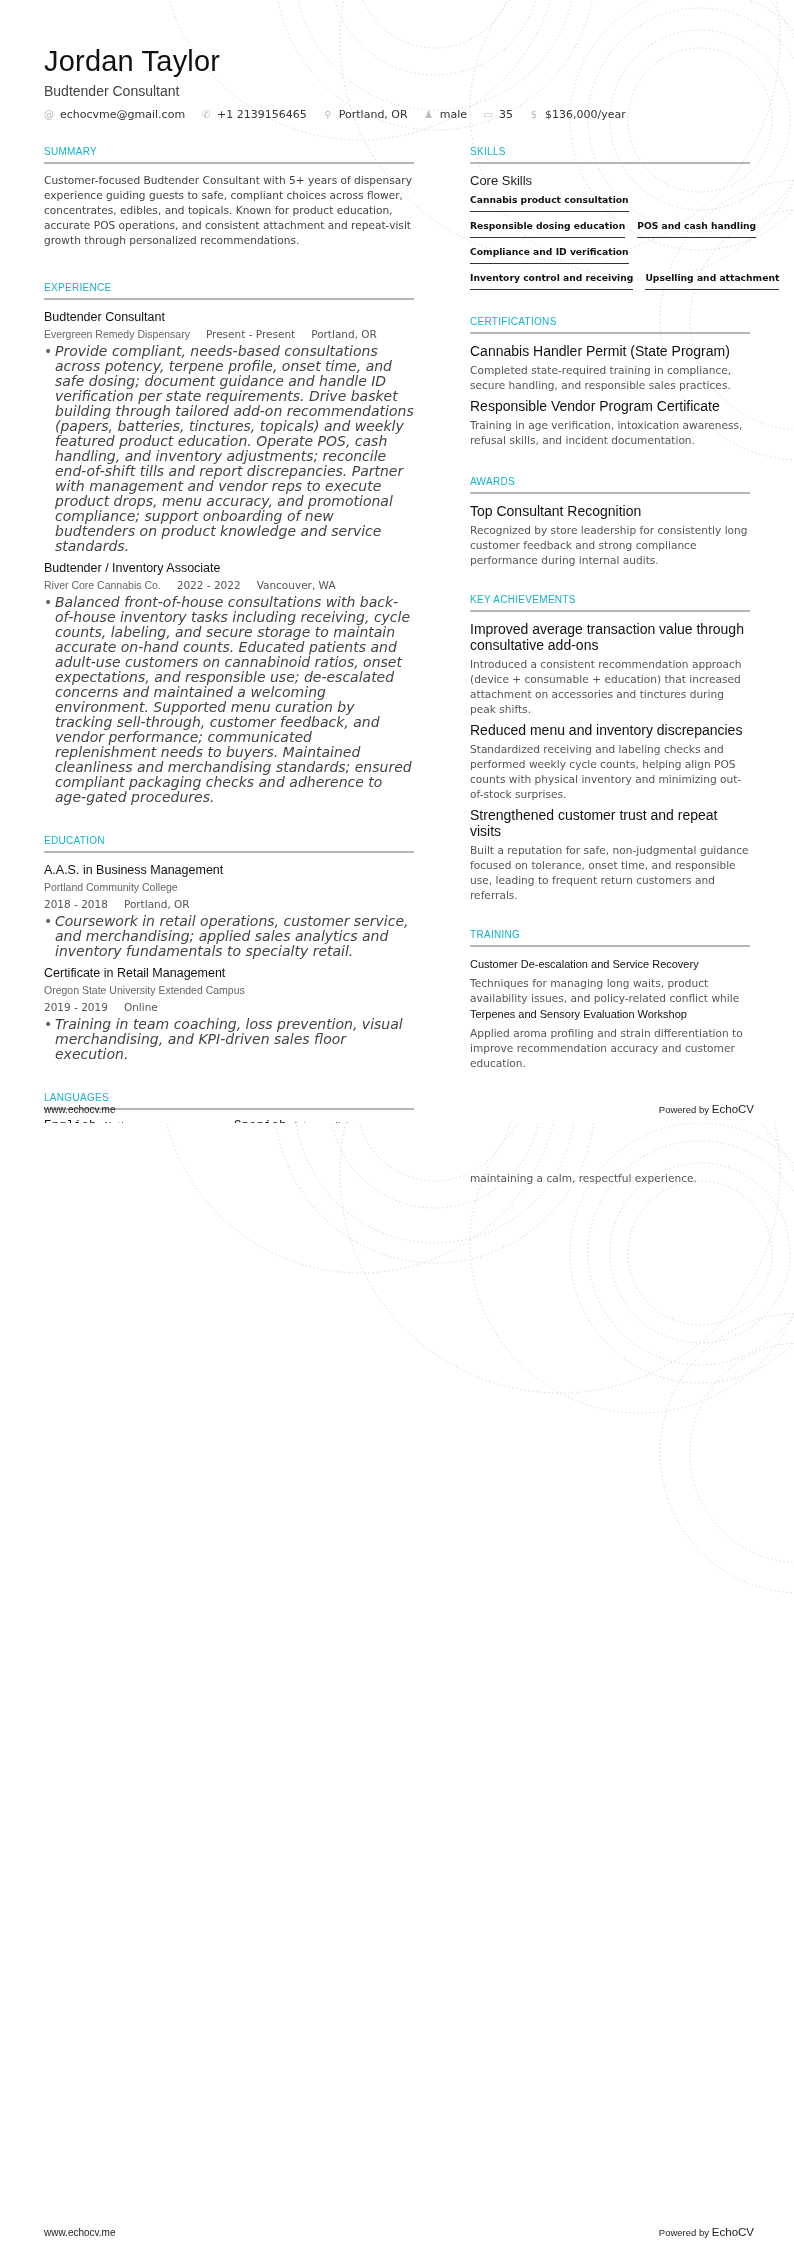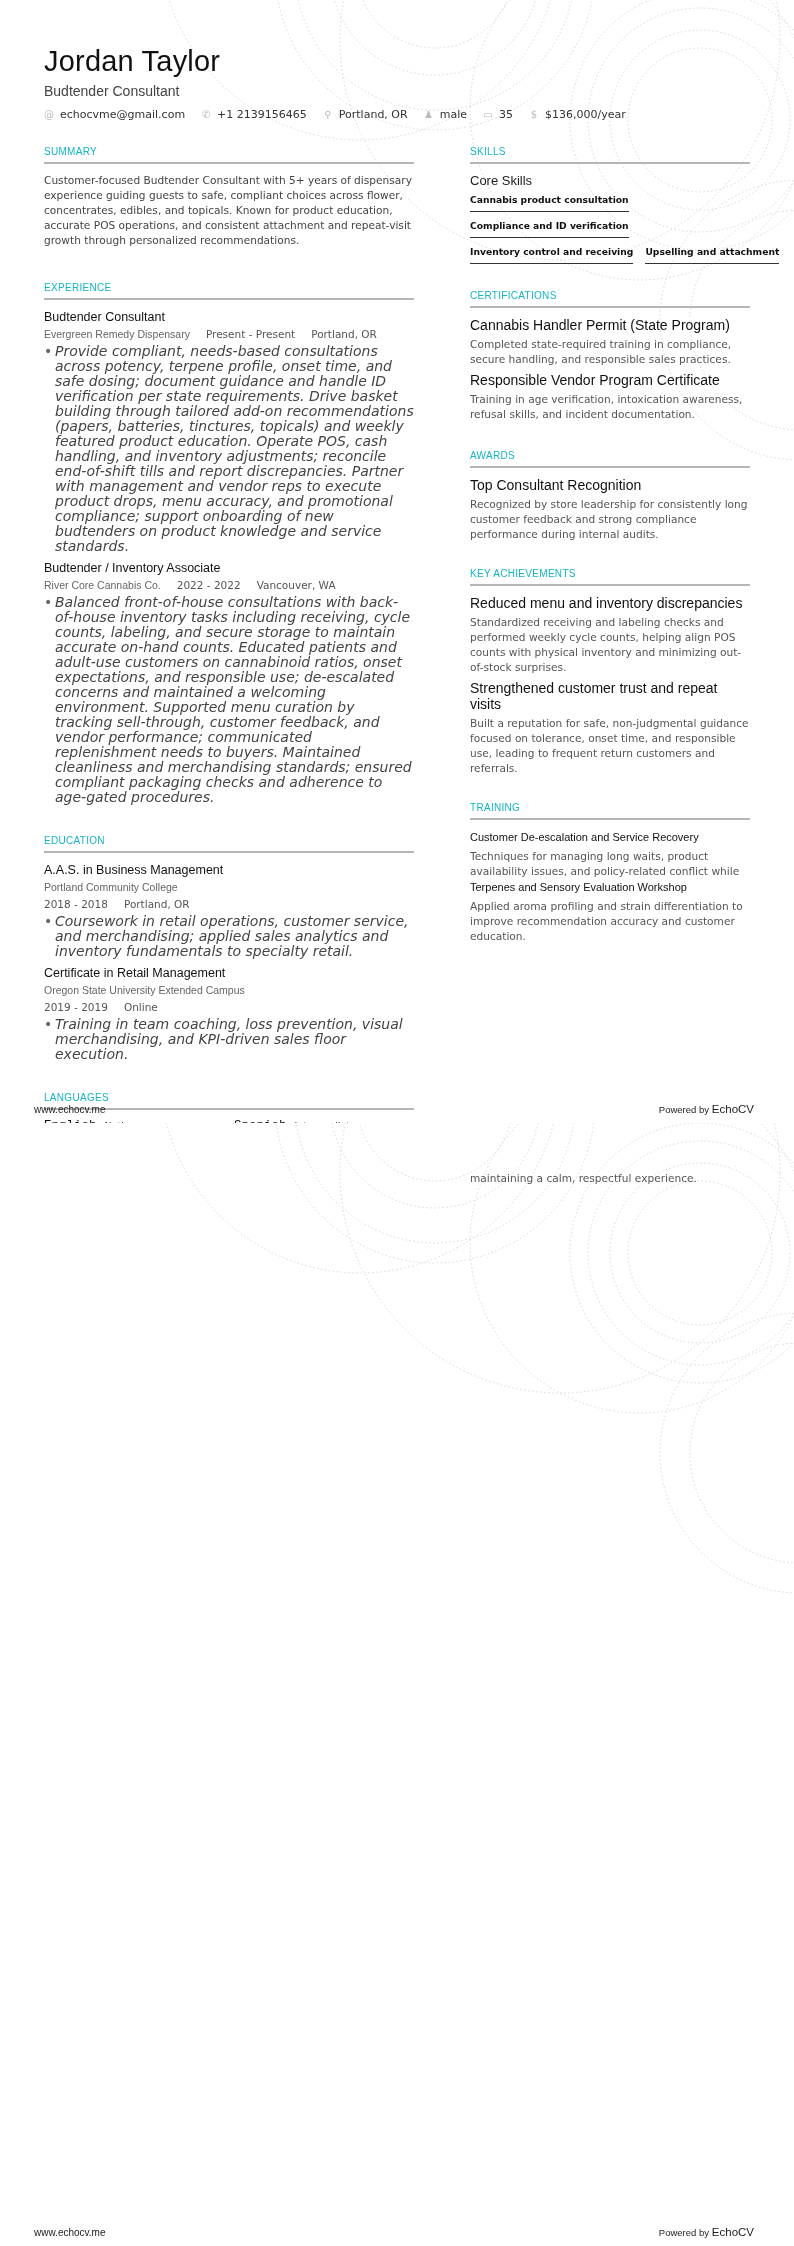--- a/index.html
+++ b/index.html
@@ -49,21 +49,21 @@
   .skill-row { display: flex; width: 100%; }
 
   .lang-wrap { display: flex; justify-content: space-between; }
   .lang { width: 180px; }
   .lang-top { display: flex; align-items: baseline; }
   .lang-name { font-family: Liberation Mono, monospace; font-size: 12.5px; color: #111; margin-right: 8px; }
   .lang-level { font-size: 9.5px; color: #333; }
   .lang-bar { height: 11px; border-radius: 6px; background: #cdeef3; margin-top: 3px; overflow: hidden; }
   .lang-fill { height: 100%; background: #0fb3c7; border-radius: 6px; }
 
-  .footer { position: absolute; left: 34px; right: 40px; display: flex; justify-content: space-between; align-items: baseline; font-family: "Liberation Sans", sans-serif; font-size: 10px; color: #222; }
+  .footer { position: absolute; left: 44px; right: 40px; display: flex; justify-content: space-between; align-items: baseline; font-family: "Liberation Sans", sans-serif; font-size: 10px; color: #222; }
   .footer .brand { font-size: 11.5px; color: #222; }
   .footer .powered { font-size: 9.5px; }
 </style>
 </head>
 <body>
 
 <div class="page page1">
   <svg class="bg-deco" width="794" height="1123">
     <g fill="none" stroke="#d8d8d8" stroke-width="1" stroke-dasharray="1.5 2.5">
       <circle cx="435" cy="-30" r="160"></circle>
@@ -214,20 +214,24 @@
 
       <section>
         <div class="sec-title">Skills</div>
         <div class="sec-rule"></div>
         <div class="skills-head">Core Skills</div>
         <div class="skills-grid">
           <div class="skill-row">
             <span class="skill">Cannabis product consultation</span>
           </div>
           <div class="skill-row">
+            <span class="skill">Responsible dosing education</span>
+            <span class="skill">POS and cash handling</span>
+          </div>
+          <div class="skill-row">
             <span class="skill">Compliance and ID verification</span>
           </div>
           <div class="skill-row">
             <span class="skill">Inventory control and receiving</span>
             <span class="skill">Upselling and attachment</span>
           </div>
         </div>
       </section>
 
       <section style="margin-top:22px;">
@@ -248,20 +252,24 @@
         <div class="sec-rule"></div>
         <div>
           <div class="sub-title">Top Consultant Recognition</div>
           <div class="sub-desc">Recognized by store leadership for consistently long customer feedback and strong compliance performance during internal audits.</div>
         </div>
       </section>
 
       <section style="margin-top:26px;">
         <div class="sec-title">Key Achievements</div>
         <div class="sec-rule"></div>
+        <div>
+          <div class="sub-title">Improved average transaction value through consultative add-ons</div>
+          <div class="sub-desc">Introduced a consistent recommendation approach (device + consumable + education) that increased attachment on accessories and tinctures during peak shifts.</div>
+        </div>
         <div style="margin-top:5px;">
           <div class="sub-title">Reduced menu and inventory discrepancies</div>
           <div class="sub-desc">Standardized receiving and labeling checks and performed weekly cycle counts, helping align POS counts with physical inventory and minimizing out-of-stock surprises.</div>
         </div>
         <div style="margin-top:5px;">
           <div class="sub-title">Strengthened customer trust and repeat visits</div>
           <div class="sub-desc">Built a reputation for safe, non-judgmental guidance focused on tolerance, onset time, and responsible use, leading to frequent return customers and referrals.</div>
         </div>
       </section>
 

